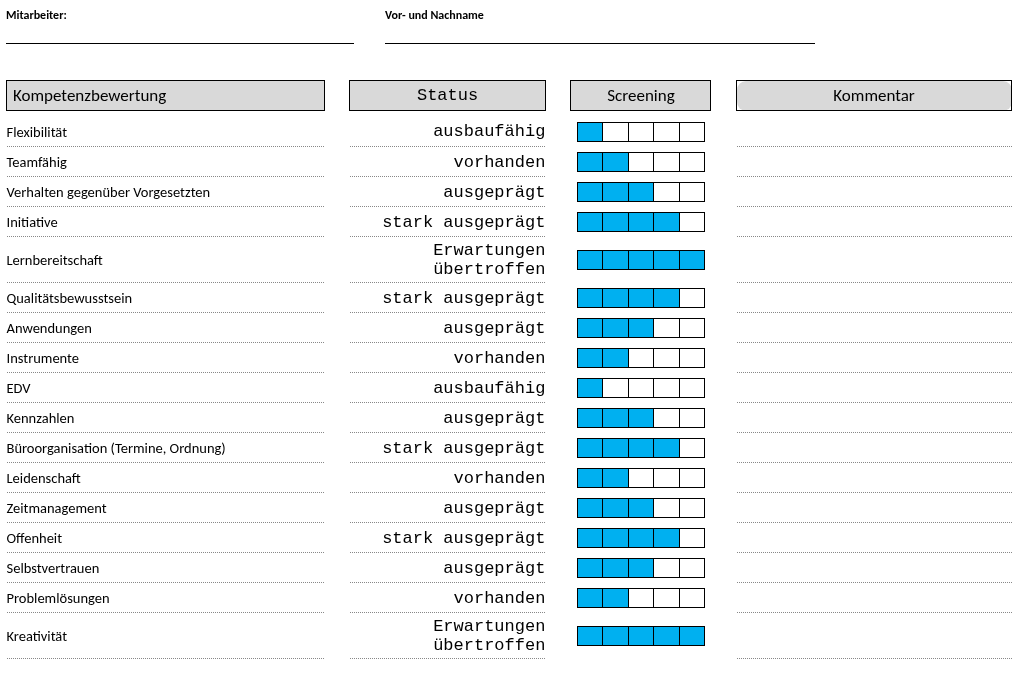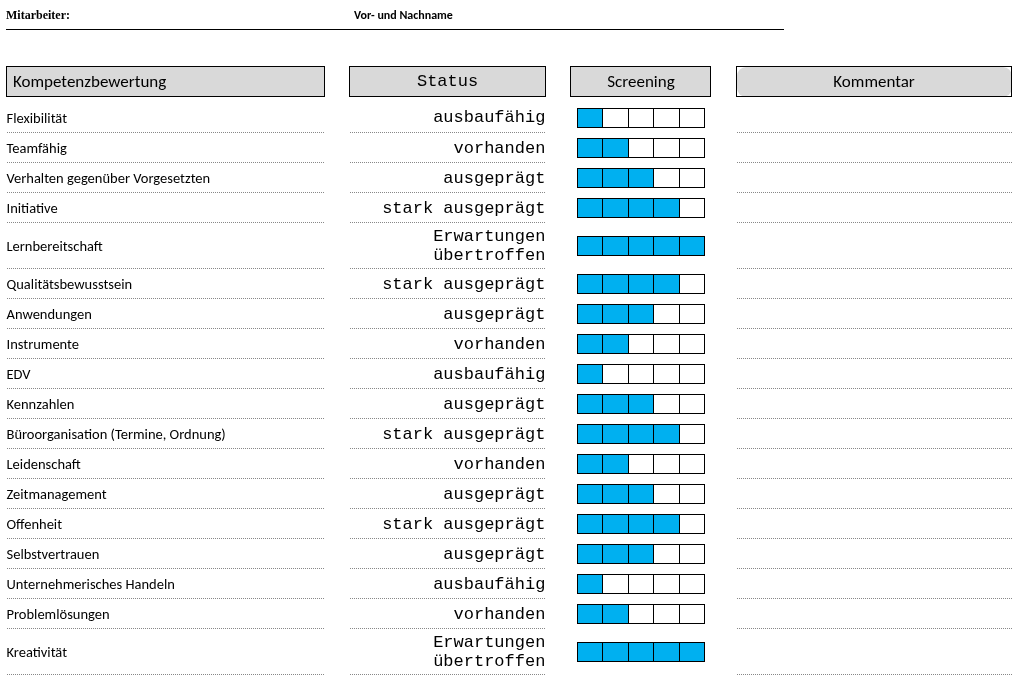--- a/index.html
+++ b/index.html
@@ -13,27 +13,27 @@
   }
   .top-labels {
     display: flex;
     font-weight: bold;
     font-size: 12px;
     margin-bottom: 8px;
   }
   .top-left {
     width: 348px;
     border-bottom: 1.5px solid #000;
-    padding: 2px 0 6px 0;
-    font-family: Liberation Serif, serif;
+    padding: 2px 0 21px 0;
   }
   .top-right {
     width: 430px;
     border-bottom: 1.5px solid #000;
     padding: 2px 0 6px 0;
+    margin-left: 31px;
   }
   .table {
     display: table;
     border-collapse: collapse;
     width: 1006px;
   }
   .row {
     display: table-row;
   }
   .cell {
@@ -370,37 +370,20 @@
           <div class="seg fill"></div>
           <div class="seg fill"></div>
           <div class="seg"></div>
           <div class="seg"></div>
         </div>
       </div>
       <div class="cell gap3"></div>
       <div class="cell col-comm"></div>
     </div>
     <div class="row data">
-      <div class="cell col-comp">Unternehmerisches Handeln</div>
-      <div class="cell gap1"></div>
-      <div class="cell col-status">ausbaufähig</div>
-      <div class="cell gap2"></div>
-      <div class="cell col-screen">
-        <div class="bar">
-          <div class="seg fill"></div>
-          <div class="seg"></div>
-          <div class="seg"></div>
-          <div class="seg"></div>
-          <div class="seg"></div>
-        </div>
-      </div>
-      <div class="cell gap3"></div>
-      <div class="cell col-comm"></div>
-    </div>
-    <div class="row data">
       <div class="cell col-comp">Problemlösungen</div>
       <div class="cell gap1"></div>
       <div class="cell col-status">vorhanden</div>
       <div class="cell gap2"></div>
       <div class="cell col-screen">
         <div class="bar">
           <div class="seg fill"></div>
           <div class="seg fill"></div>
           <div class="seg"></div>
           <div class="seg"></div>

